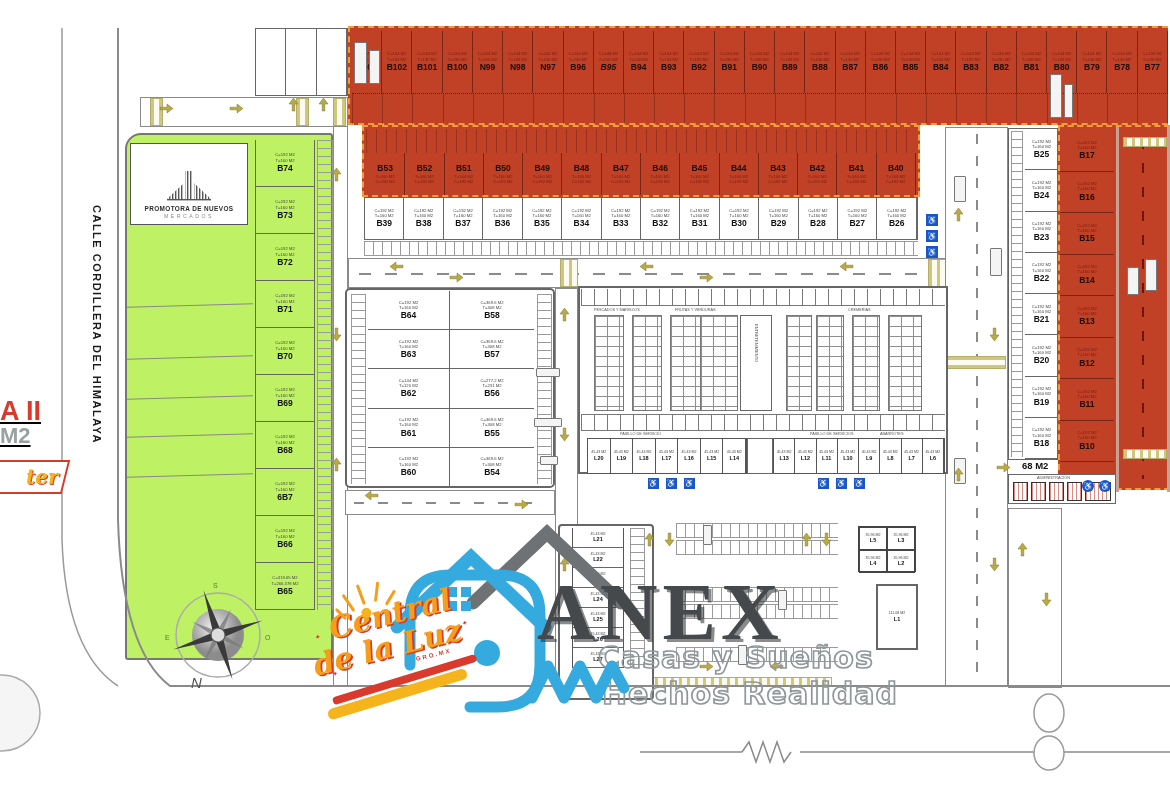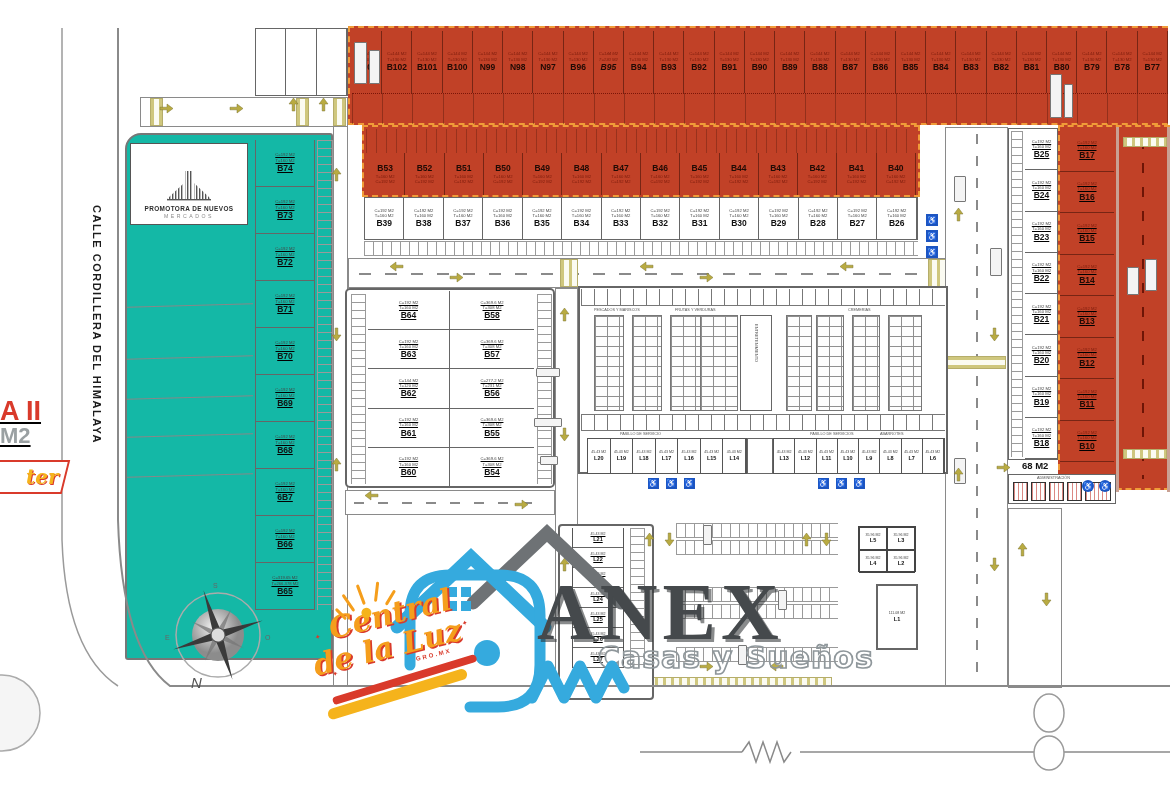--- a/index.html
+++ b/index.html
@@ -2,21 +2,21 @@
 <html><head>
 <meta charset="utf-8">
 <style>
   html,body{margin:0;padding:0;background:#fff;font-family:"Liberation Sans",sans-serif;}
   .stage{position:relative;width:1170px;height:785px;background:#fff;overflow:hidden;}
   .abs{position:absolute;box-sizing:border-box;}
   
   .cell{flex:1;display:flex;flex-direction:column;align-items:center;justify-content:center;
         text-align:center;line-height:1.25;box-sizing:border-box;}
   .row .cell{border-right:1px solid #666;}
-  .col .cell{border-bottom:1px solid #666;text-decoration:underline;}
+  .col .cell{border-bottom:1px solid #666;}
   .spec{font-size:4.2px;color:#444;white-space:nowrap;}
   .num{font-size:8.5px;font-weight:bold;color:#111;white-space:nowrap;}
   .redcell .spec{color:#7c1c0c;}
   .redcell .num{color:#200b05;}
   .whitebox{background:#fff;border:1px solid #666;}
   
   .redzone{background:#c14127;border:2px dashed #f09c38;}
   
   .ladder-v{background:repeating-linear-gradient(180deg,#9a9a9a 0 1px,transparent 1px 8px);
             border-left:1px solid #9a9a9a;border-right:1px solid #9a9a9a;}
@@ -69,21 +69,21 @@
 </style>
 </head>
 <body>
 
 <div class="stage">
 
   <div class="abs" style="left:103px;top:205px;width:340px;height:16px;">
     <div class="street">CALLE CORDILLERA DEL HIMALAYA</div>
   </div>
 
-  <div class="abs" style="left:125px;top:133px;width:208px;height:527px;border:2px solid #777;border-radius:16px 3px 3px 3px;background:#14b8a6;">
+  <div class="abs" style="left:125px;top:133px;width:208px;height:527px;border:2px solid #777;border-radius:16px 3px 3px 3px;background:#bef264;">
 
     <div class="abs promo" style="left:3px;top:8px;width:118px;height:82px;">
       <svg width="46" height="36" viewBox="0 0 46 36">
         <defs>
             <pattern id="pv" width="3" height="4" patternUnits="userSpaceOnUse">
               <rect width="1.4" height="4" fill="#555"></rect>
             </pattern>
           </defs>
         <polygon points="1,30 18,14 18,30" fill="url(#pv)"></polygon>
         <rect x="19" y="2" width="8" height="28" fill="url(#pv)"></rect>
@@ -1016,20 +1016,21 @@
     <circle cx="112" cy="138" r="13" fill="#35aade"></circle>
     <g fill="#35aade">
       <rect x="72" y="72" width="10" height="10"></rect>
         <rect x="86" y="72" width="10" height="10"></rect>
       <rect x="72" y="86" width="10" height="10"></rect>
         <rect x="86" y="86" width="10" height="10"></rect>
     </g>
   </svg>
   <div class="abs anex-title" style="left:537px;top:578px;font-family:Liberation Serif, serif;">ANEX</div>
   <div class="abs anex-sub" style="left:598px;top:640px;">Casas y Sueños</div>
+  <div class="abs anex-sub" style="left:602px;top:676px;">Hechos Realidad</div>
   <svg class="abs" style="left:528px;top:648px;" width="130" height="60" viewBox="0 0 130 60">
     <path d="M4,50 L20,18 L36,50 L52,18 L68,50 L84,18 L96,40" fill="none" stroke="#35aade" stroke-width="11" stroke-linejoin="round" stroke-linecap="round"></path>
   </svg>
 
   <div class="abs brand" style="left:318px;top:583px;width:170px;height:130px;">
     <svg class="abs" style="left:28px;top:-12px;" width="70" height="40" viewBox="0 0 70 40">
       <g stroke="#f59e1c" stroke-width="3" stroke-linecap="round">
         <line x1="8" y1="34" x2="2" y2="24"></line>
           <line x1="18" y1="28" x2="12" y2="12"></line>
         <line x1="30" y1="24" x2="28" y2="6"></line>

